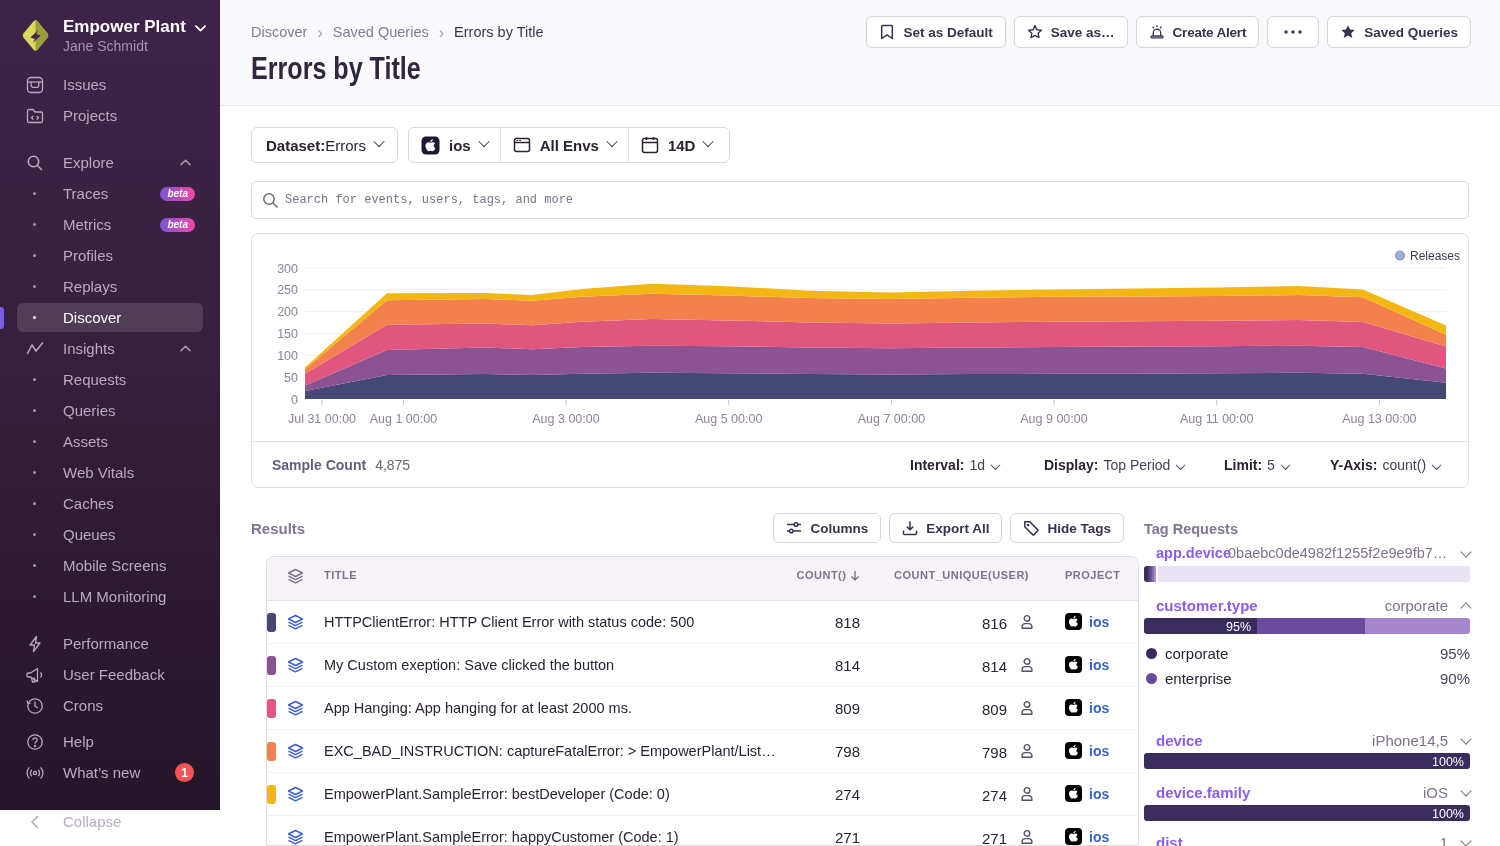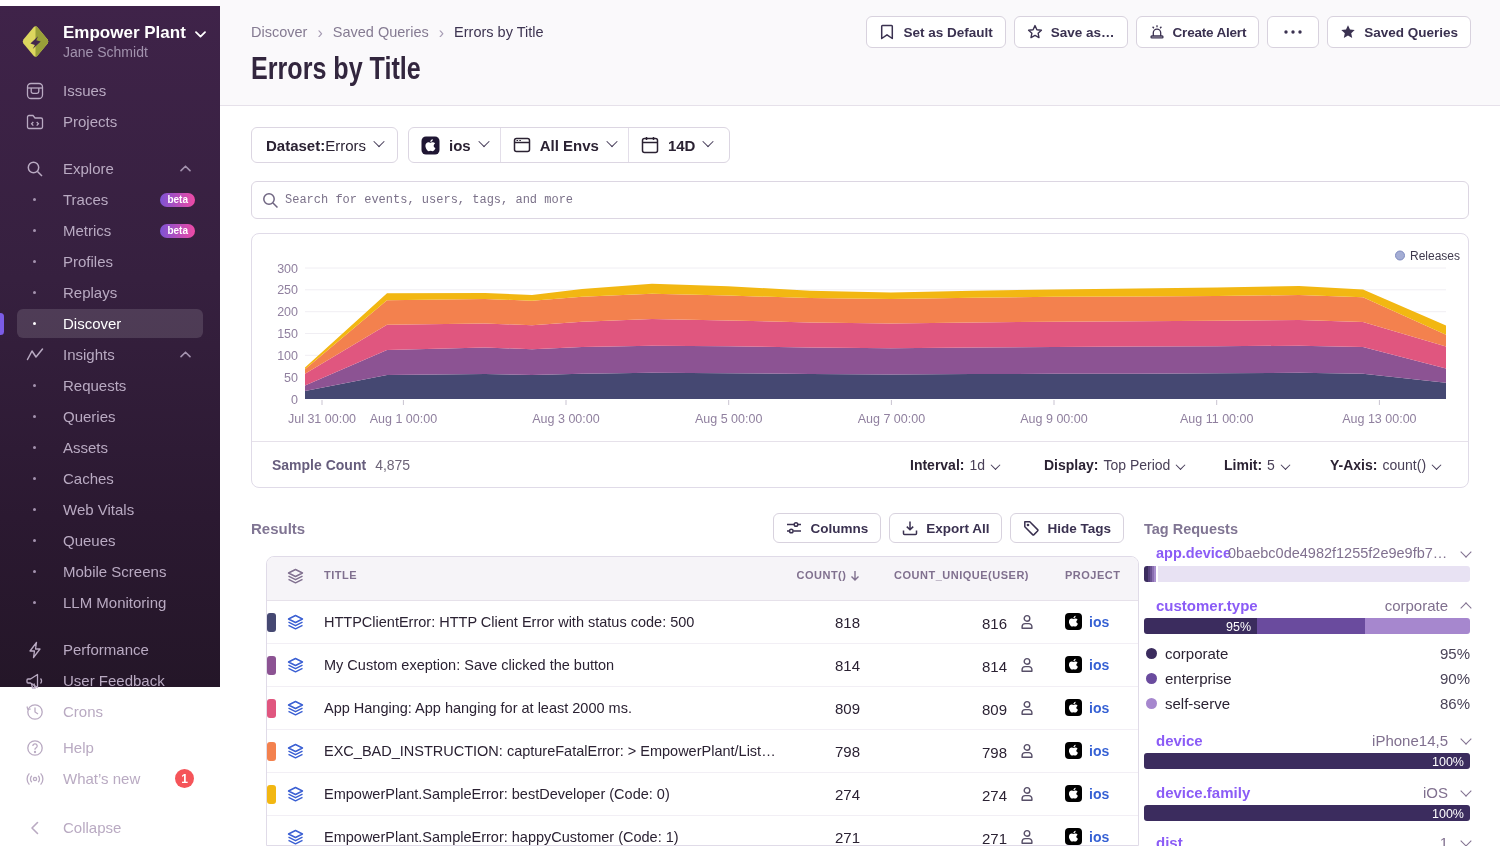--- a/index.html
+++ b/index.html
@@ -1,33 +1,33 @@
 <!DOCTYPE html>
 <html><head>
 <meta charset="utf-8">
 <style>
 * { box-sizing: border-box; margin: 0; padding: 0; }
 html,body { width:1500px; height:846px; overflow:hidden; }
 body { font-family:"Liberation Sans", sans-serif; background:#fff; position:relative; color:#2b2233; }
 
 
-#sidebar { position:absolute; left:0; top:6px; width:220px; height:681px;
+#sidebar { position:absolute; left:0; top:0; width:220px; height:810px;
   background:linear-gradient(180deg,#3f2349 0%,#36203f 40%,#2b1931 75%,#241628 100%); }
 #org { position:absolute; left:20px; top:15px; width:190px; }
 #orglogo { position:absolute; left:2px; top:4px; width:27px; height:33px; }
 #orgname { position:absolute; left:43px; top:2px; font-size:17px; font-weight:bold; color:#fff; white-space:nowrap; }
 #orgsub { position:absolute; left:43px; top:23px; font-size:14px; color:#a293ae; }
 .nav { position:absolute; left:0; width:220px; }
 .nav-item { height:31px; display:flex; align-items:center; color:#b9aac2; font-size:15px; position:relative; }
 .nav-item .nicon { width:18px; height:18px; margin-left:26px; margin-right:19px; flex:none; }
 .nav-item .bullet { width:3px; height:3px; border-radius:50%; background:#a493af; margin-left:33px; margin-right:27px; flex:none; }
 .nav-item.active { color:#fff; }
 .nav-item.active .hl { position:absolute; left:17px; right:17px; top:1px; bottom:1px; background:rgba(255,255,255,0.13); border-radius:6px; }
 .nav-item .chev { margin-left:auto; margin-right:29px; }
-.beta { margin-left:auto; margin-right:25px; font-size:10px; font-weight:bold; color:#fff; padding:1px 7px 2px; border-radius:20px; background:linear-gradient(90deg,#7d53d4,#ee4aa5); }
+.beta { margin-left:auto; margin-right:25px; font-size:10px; font-weight:bold; color:#fff; padding:1px 7px 2px; border-radius:20px; background:linear-gradient(90deg,#7d53d4,#ee4aa5);font-style:italic; }
 .spacer16 { height:16px; }
 .spacer5 { height:5px; }
 #edge-pill { position:absolute; left:-3px; top:307px; width:7px; height:22px; border-radius:4px; background:#7b5ce6; }
 #badge1 { position:absolute; right:26px; width:19px; height:19px; border-radius:50%; background:#f55459; color:#fff; font-size:12px; font-weight:bold; display:flex; align-items:center; justify-content:center; top:6px;}
 #collapse { position:absolute; left:0; top:806px; width:220px; }
 
 
 #pagehead { position:absolute; left:220px; top:0; width:1280px; height:106px; background:#faf9fb; border-bottom:1px solid #e6e1ea; }
 #crumbs { position:absolute; left:31px; top:23px; font-size:14.5px; color:#857b92; white-space:nowrap; }
 #crumbs .sep { color:#a79db4; margin:0 6px; font-size:16px; position:relative; top:0.5px; }
@@ -129,22 +129,22 @@
     <div class="nav-item"><span class="bullet"></span>Replays</div>
     <div class="nav-item active"><span class="hl"></span><span class="bullet" style="background:#fff"></span>Discover</div>
     <div class="nav-item"><svg class="nicon" viewBox="0 0 18 18" fill="none" stroke="#b9aac2" stroke-width="1.5">
           <path d="M1.5 13.5 L6 5 L10 11 L16.5 3" stroke-linecap="round" stroke-linejoin="round"></path>
         </svg>Insights<svg class="chev" width="11" height="7" viewBox="0 0 11 7">
           <path d="M1 5.6 L5.5 1.2 L10 5.6" stroke="#a493af" stroke-width="1.6" fill="none" stroke-linecap="round" stroke-linejoin="round"></path>
         </svg></div>
     <div class="nav-item"><span class="bullet"></span>Requests</div>
     <div class="nav-item"><span class="bullet"></span>Queries</div>
     <div class="nav-item"><span class="bullet"></span>Assets</div>
+    <div class="nav-item"><span class="bullet"></span>Web Vitals</div>
     <div class="nav-item"><span class="bullet"></span>Caches</div>
-    <div class="nav-item"><span class="bullet"></span>Web Vitals</div>
     <div class="nav-item"><span class="bullet"></span>Queues</div>
     <div class="nav-item"><span class="bullet"></span>Mobile Screens</div>
     <div class="nav-item"><span class="bullet"></span>LLM Monitoring</div>
     <div class="spacer16"></div>
     <div class="nav-item"><svg class="nicon" viewBox="0 0 18 18" fill="none" stroke="#b9aac2" stroke-width="1.3">
           <path d="M10.5 1.5 L4 10 H8.5 L7.5 16.5 L14 8 H9.5 Z" stroke-linejoin="round"></path>
         </svg>Performance</div>
     <div class="nav-item"><svg class="nicon" viewBox="0 0 18 18" fill="none" stroke="#b9aac2" stroke-width="1.3">
           <path d="M2 7 h2.5 l7-4.5 v13 l-7-4.5 H2 a1 1 0 0 1-1-1 v-2 a1 1 0 0 1 1-1 Z" stroke-linejoin="round"></path>
           <path d="M5.5 11.5 L6.5 16 H9 L8 11.5"></path>
@@ -488,25 +488,20 @@
 <div class="leg" style="top:125px">
       <span class="dot" style="background:#3b2c5e"></span>
       <span class="lname">corporate</span>
       <span class="lpct">95%</span>
     </div>
 <div class="leg" style="top:150px">
       <span class="dot" style="background:#6a4b9e"></span>
       <span class="lname">enterprise</span>
       <span class="lpct">90%</span>
     </div>
-<div class="leg" style="top:175px">
-      <span class="dot" style="background:#a687ce"></span>
-      <span class="lname">self-serve</span>
-      <span class="lpct">86%</span>
-    </div>
 <div class="tag-head" style="top:212px">
       <span class="tag-name">device</span>
       <span class="tag-val">iPhone14,5</span>
       <span class="tchev down"></span>
     </div>
 <div class="tbar" style="top:233px;height:16px">
       <div style="width:100%;background:#3b2c5e;position:relative">
         <span class="pctin">100%</span>
       </div>
     </div>

